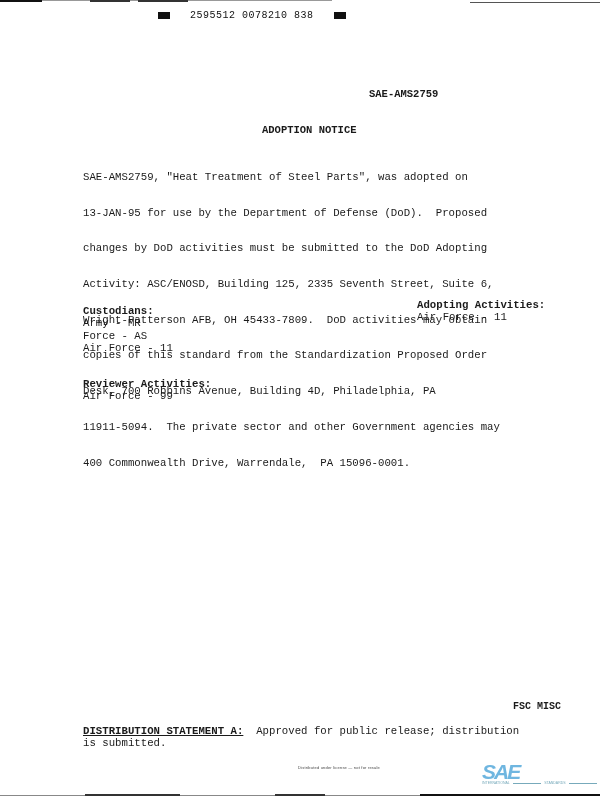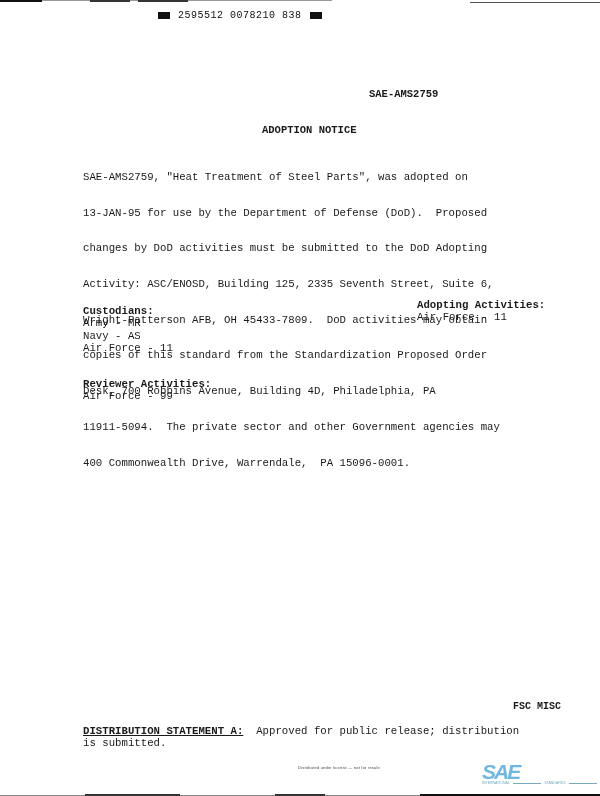--- a/index.html
+++ b/index.html
@@ -6,21 +6,21 @@
     body {
       width: 600px; height: 796px; background: #ffffff; position: relative; overflow: hidden;
       font-family: "Liberation Mono", "DejaVu Sans Mono", monospace; color: #1a1a1a;
     }
     .scanline-top { position: absolute; top: 0; left: 0; width: 600px; height: 3px; }
     .scanline-top .seg { position: absolute; top: 0; height: 2px; background: #333; }
     .scanline-bot { position: absolute; bottom: 0; left: 0; width: 600px; height: 3px; }
     .scanline-bot .seg { position: absolute; bottom: 0; height: 2px; background: #333; }
     .barcode-line {
       position: absolute; top: 10px; left: 158px; font-size: 10px; letter-spacing: 0.5px;
-      display: flex; align-items: center; gap: 8px; color: #111;
+      display: flex; align-items: center; gap: 20px; color: #111;
     }
     .barcode-line .blk { display: inline-block; width: 12px; height: 7px; background: #111; }
     .doc-number { position: absolute; top: 88px; left: 369px; font-size: 10.5px; font-weight: bold; }
     .notice-title { position: absolute; top: 124px; left: 262px; font-size: 10.5px; font-weight: bold; }
     .body-text {
       position: absolute; top: 148px; left: 83px; width: 500px; font-size: 10.7px;
       line-height: 11.9px; white-space: pre; margin: 0;
     }
     .block { position: absolute; font-size: 10.7px; line-height: 12.3px; }
     .block .hdr { font-weight: bold; }
@@ -77,21 +77,21 @@
   <div>Wright-Patterson AFB, OH 45433-7809.  DoD activities may obtain</div>
   <div>copies of this standard from the Standardization Proposed Order</div>
   <div>Desk, 700 Robbins Avenue, Building 4D, Philadelphia, PA</div>
   <div>11911-5094.  The private sector and other Government agencies may</div>
   <div>400 Commonwealth Drive, Warrendale,  PA 15096-0001.</div>
 </div>
 
 <div class="block custodians">
   <div class="hdr">Custodians:</div>
   <div>Army - MR</div>
-  <div>Navy - AS</div>
+  <div>Force - AS</div>
   <div>Air Force - 11</div>
 </div>
 
 <div class="block adopting">
   <div class="hdr">Adopting Activities:</div>
   <div>Air Force - 11</div>
 </div>
 
 <div class="block reviewers">
   <div class="hdr">Reviewer Activities:</div>

